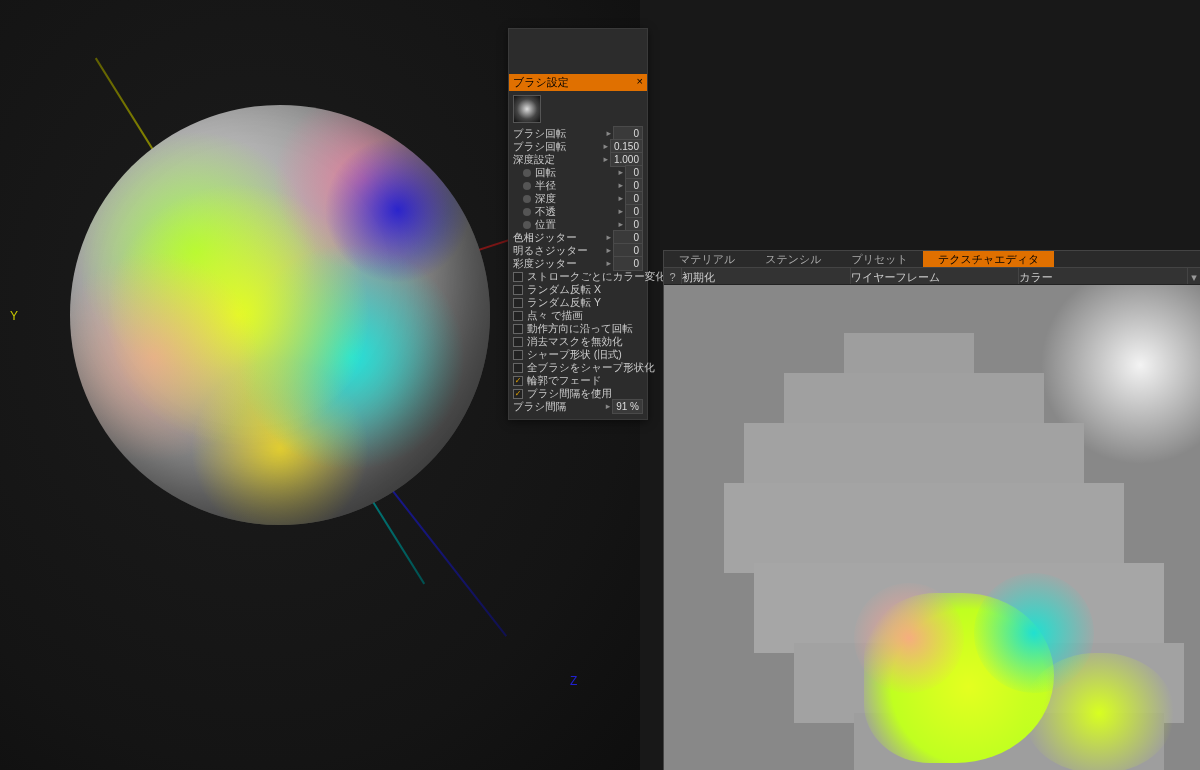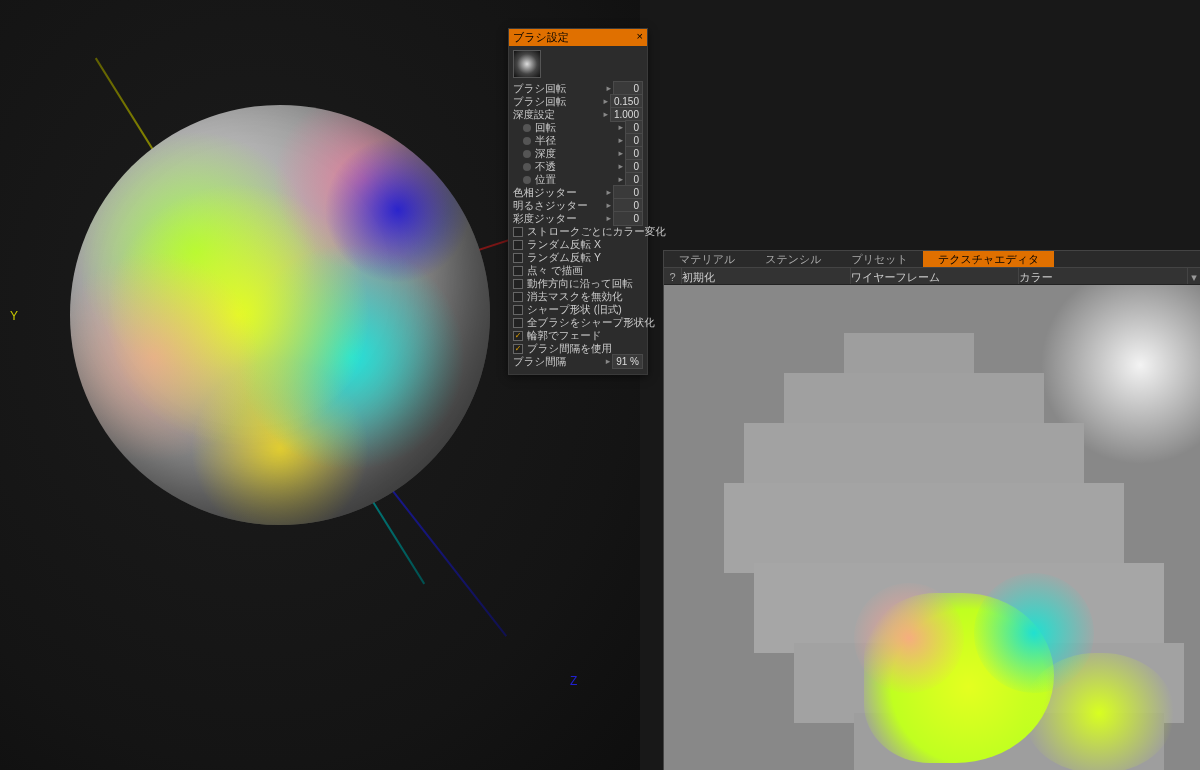--- a/index.html
+++ b/index.html
@@ -71,20 +71,21 @@
   border: 1px solid #3a3a3a;
   box-shadow: 0 2px 8px rgba(0,0,0,0.5);
 }
 .panel-title {
   background: #e07000;
   color: #000;
   padding: 1px 4px;
   font-size: 11px;
   display: flex;
   justify-content: space-between;
+  margin-top: 45px;
 }
 .panel-title .close { color:#000; }
 .panel-body { padding: 4px 4px 6px 4px; }
 
 .brush-swatch {
   width: 28px; height: 28px;
   border: 1px solid #555;
   background: radial-gradient(circle at 50% 50%, #ddd 0%, #444 55%, #111 100%);
   margin-bottom: 4px;
 }

